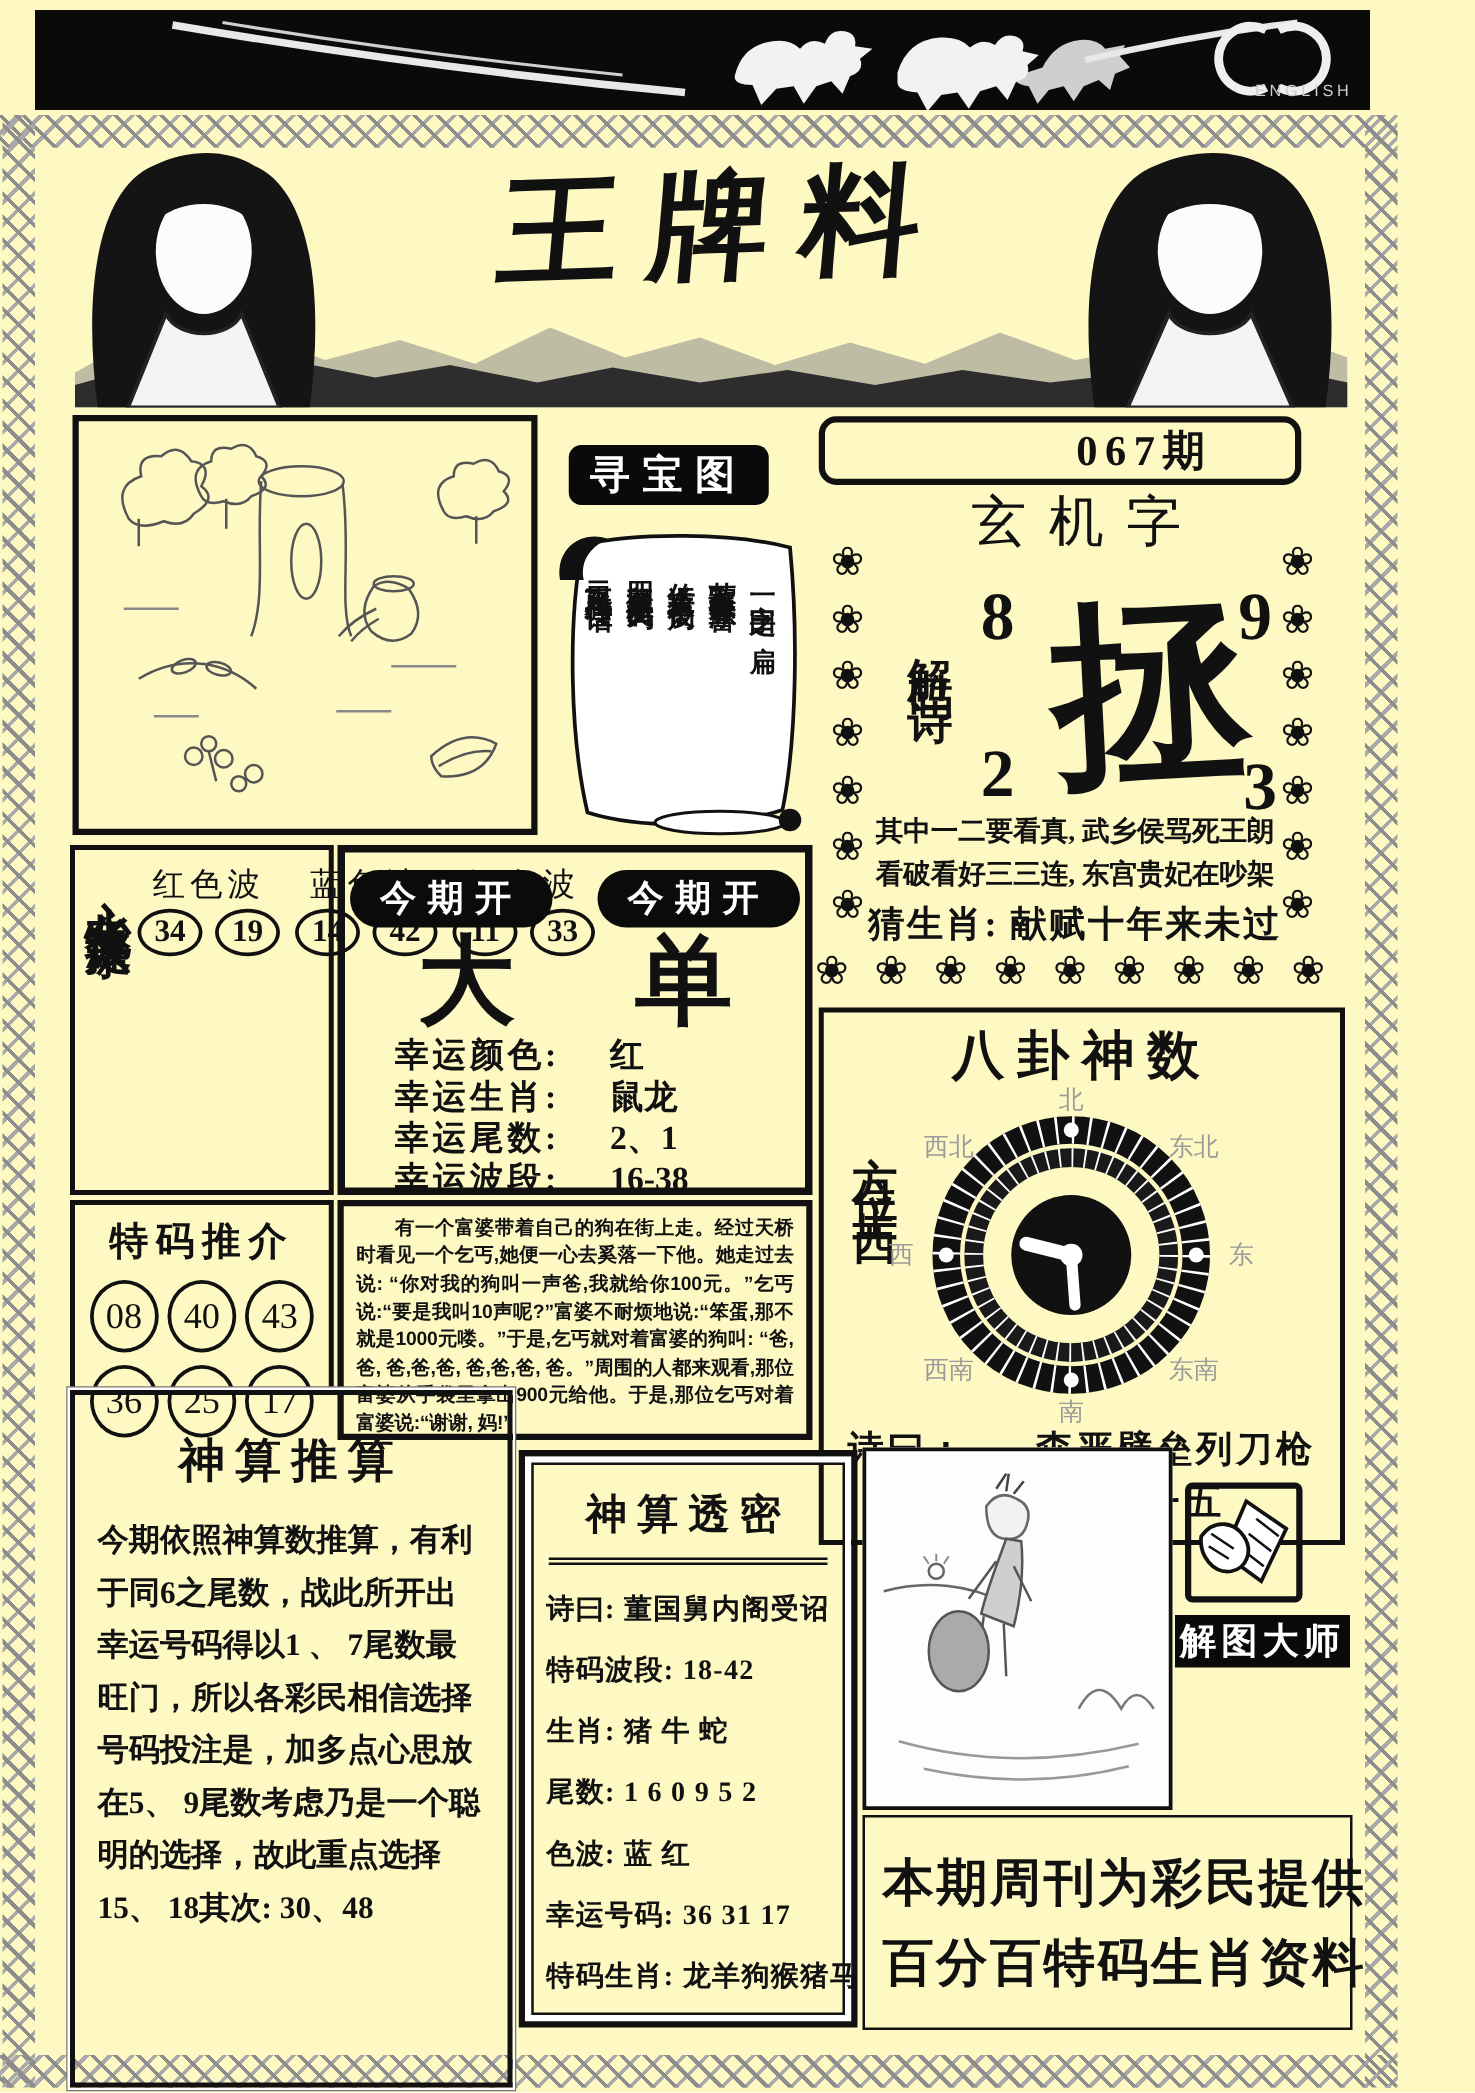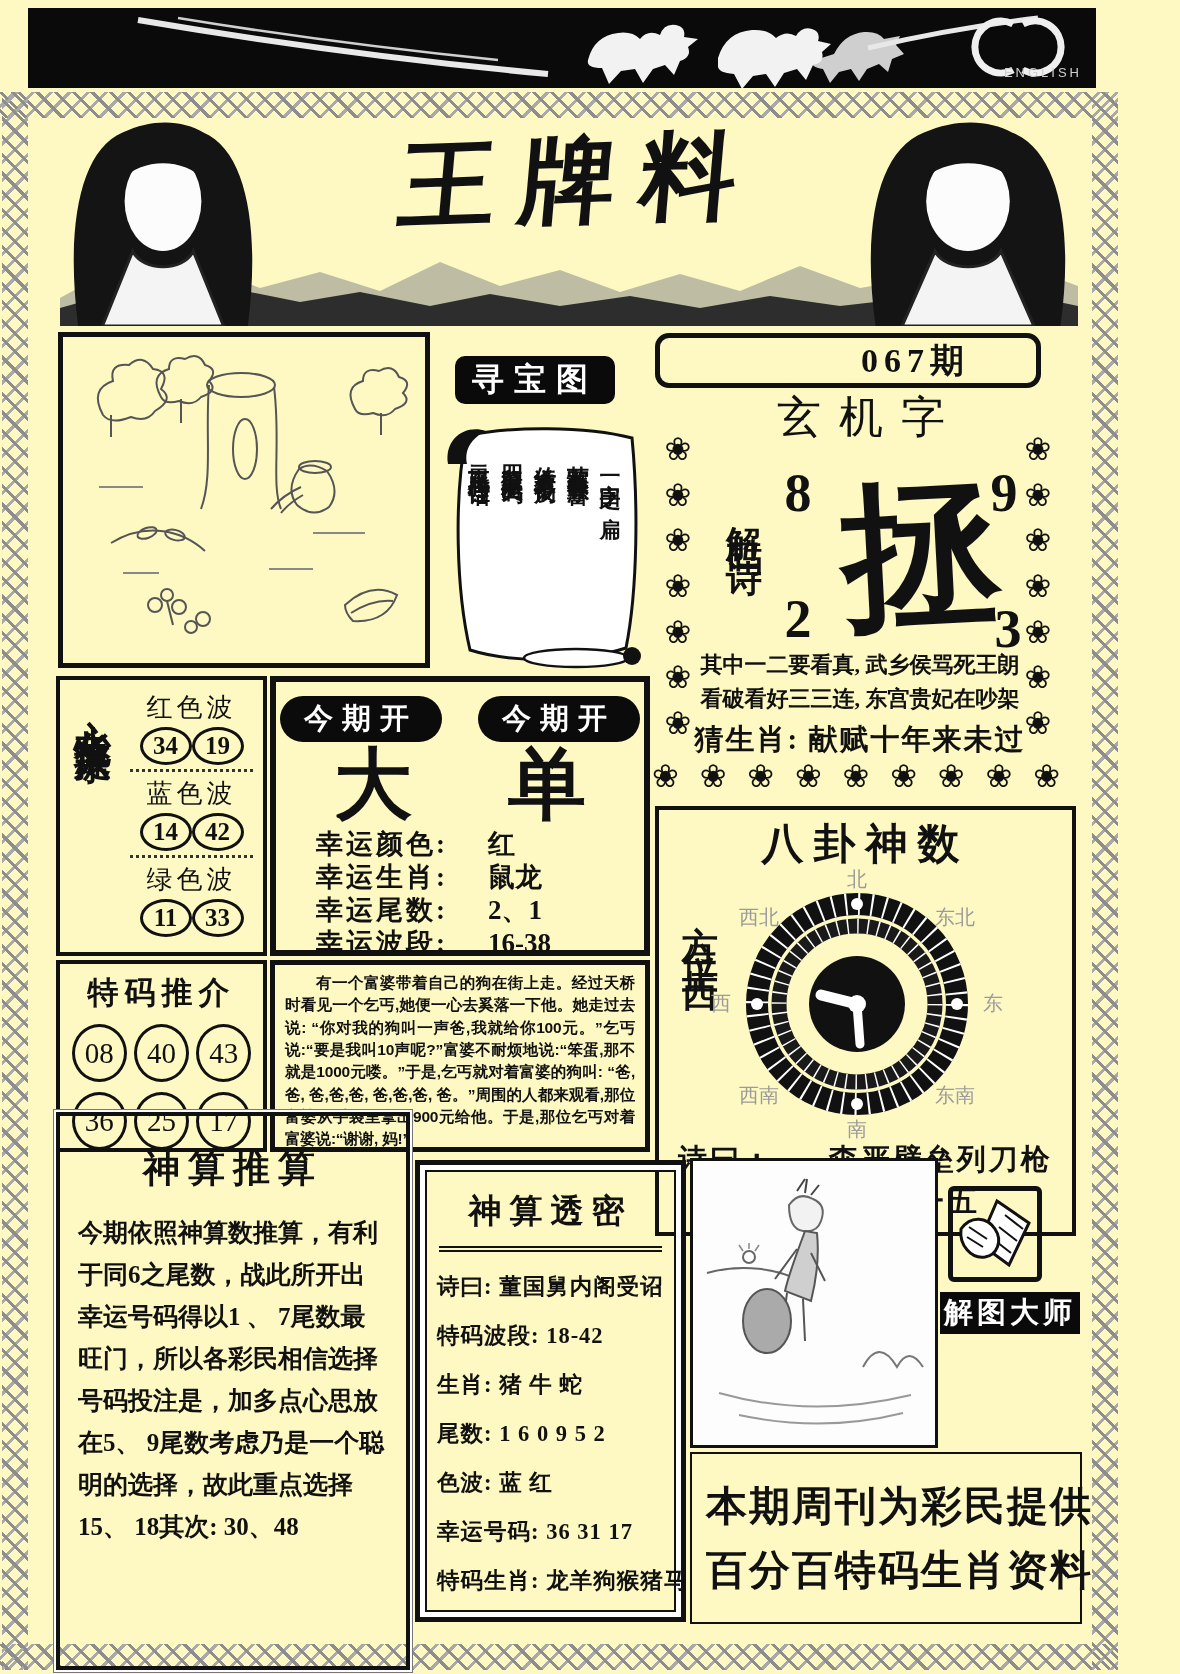--- a/index.html
+++ b/index.html
@@ -40,38 +40,38 @@
   #decode-label { left:720px; top:498px; width:48px; height:164px; font-size:36px; font-weight:bold; letter-spacing:16px; }
   #big-char { left:836px; top:456px; width:170px; height:205px; font-size:158px; font-weight:bold; line-height:200px; text-align:center; transform:rotate(-3deg); }
   .corner-num { font-size:54px; font-weight:600; width:44px; text-align:center; }
   #mystery-poem { left:656px; top:648px; width:408px; text-align:center; }
   #mystery-poem .pl { font-size:22px; font-weight:600; line-height:34px; }
   #mystery-zodiac { font-size:29px; font-weight:bold; letter-spacing:2px; margin-top:4px; }
 
   
   #waves-box { left:56px; top:676px; width:211px; height:280px; border:4px solid #111; display:flex; }
   #waves-side { width:64px; font-size:37px; font-weight:bold; letter-spacing:6px; padding-top:10px; display:flex; justify-content:center; }
-  #waves-main { flex:1; padding:10px 4px 6px 0; display:flex; flex-direction:column; }
+  #waves-main { flex:1; padding:10px 4px 6px 0; display:flex; flex-direction:row; justify-content:space-between; }
   .wave-group { text-align:center; }
   .wave-label { font-size:26px; letter-spacing:4px; }
-  .wave-nums { display:flex; justify-content:center; margin-top:2px; }
+  .wave-nums { display:flex; justify-content:center; gap:10px; margin-top:2px; }
   .oval { border:3px solid #111; border-radius:50%; width:52px; height:38px; display:flex; align-items:center; justify-content:center; font-size:25px; font-weight:600; }
   .dotline { border-top:3px dotted #333; margin:4px 6px; }
 
   
   #open-box { left:270px; top:676px; width:380px; height:280px; border:6px solid #111; padding-top:14px; }
   #open-badges { display:flex; justify-content:center; gap:36px; }
   .pill { background:#0b0b0b; color:#fff; border-radius:26px; font-size:29px; font-weight:bold; letter-spacing:9px; padding:3px 24px; }
   #open-words { display:flex; justify-content:space-between; padding:0 58px; font-size:78px; font-weight:bold; line-height:86px; }
   #open-rows { padding-left:40px; }
   #open-rows .row { font-size:27px; font-weight:600; line-height:33px; }
   #open-rows .lab { display:inline-block; width:172px; letter-spacing:3px; }
 
   
-  #special-box { left:56px; top:960px; width:211px; height:192px; border:4px solid #111; padding-top:8px; }
+  #special-box { left:56px; top:960px; width:211px; height:156px; border:4px solid #111; padding-top:8px; }
   #special-title { text-align:center; font-size:31px; font-weight:600; letter-spacing:6px; }
   #special-grid { display:grid; grid-template-columns:repeat(3,1fr); justify-items:center; row-gap:10px; margin-top:10px; padding:0 8px; }
   .bigoval { border:3px solid #111; border-radius:50%; width:55px; height:58px; display:flex; align-items:center; justify-content:center; font-size:29px; }
 
   
   #joke-box { left:270px; top:960px; width:380px; height:192px; border:5px solid #111; padding:7px 10px; overflow:hidden; }
   #joke-text { font-family:"Liberation Sans","DejaVu Sans",sans-serif; font-weight:bold; font-size:15.5px; line-height:1.44; text-align:justify; text-indent:2em; letter-spacing:-0.2px; }
 
   
   #bagua-box { left:655px; top:806px; width:421px; height:430px; border:4px solid #111; }

